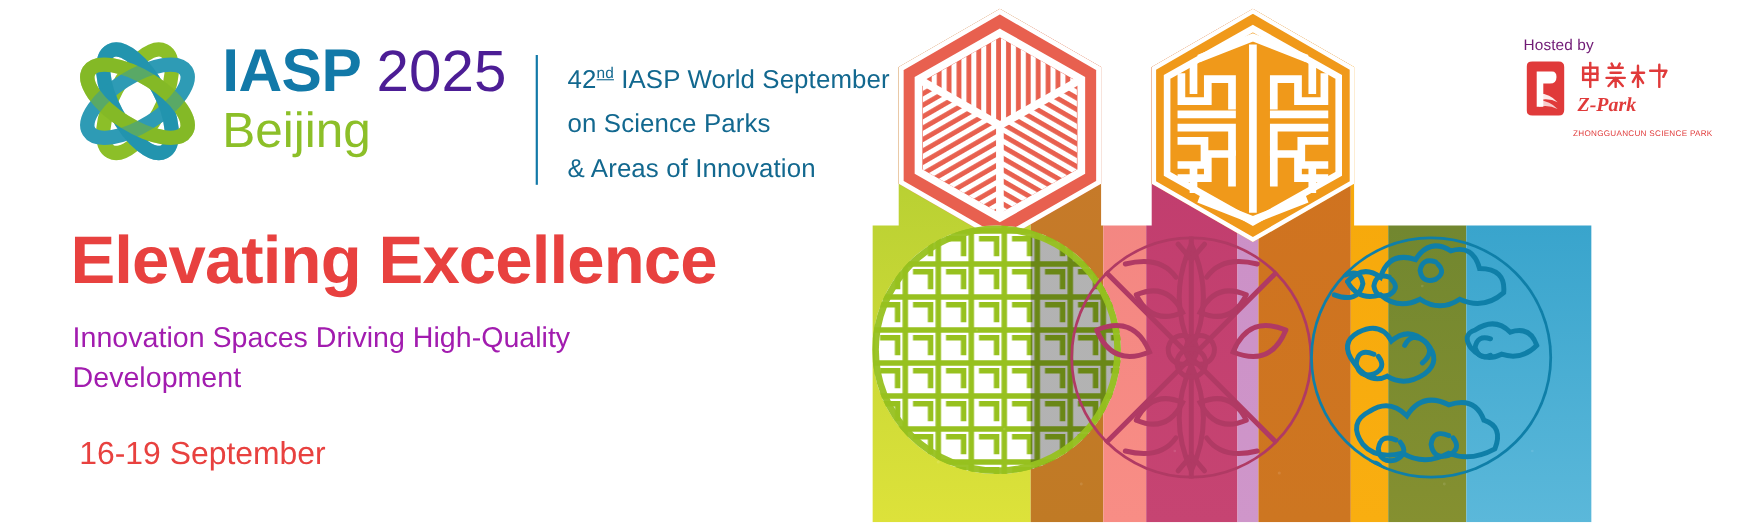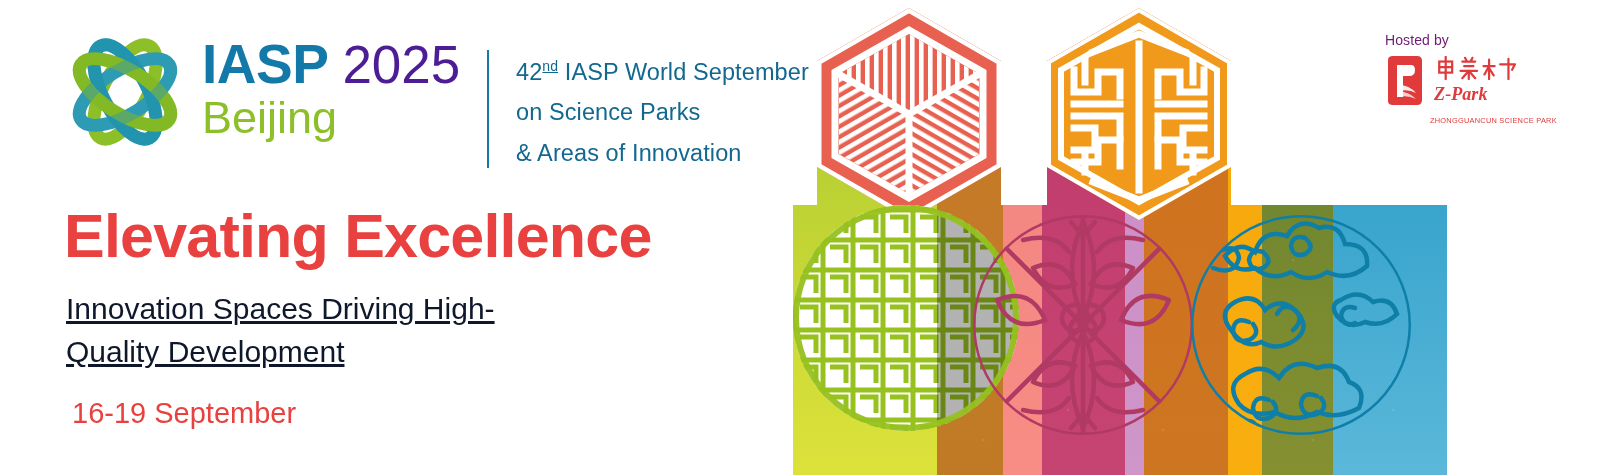--- a/index.html
+++ b/index.html
@@ -50,23 +50,22 @@
   }
   .conf-lines sup { font-size: 14px; vertical-align: super; text-decoration: underline; }
 
   .headline {
     position: absolute; left: 64px; top: 206px;
     font-size: 61px; font-weight: bold; color: #e8413f;
     letter-spacing: -0.8px; line-height: 1;
   }
   .subhead {
     position: absolute; left: 66px; top: 288px;
-    font-size: 30px; color: #0f172a; line-height: 1.42;
+    font-size: 26px; color: #a21caf; line-height: 1.42;
     max-width: 520px;
-    text-decoration: underline;
   }
   .dates {
     position: absolute; left: 72px; top: 396px;
     font-size: 29px; color: #e8413f; line-height: 1.2;
   }
 
   
   .hosted {
     position: absolute; left: 1385px; top: 32px;
     width: 150px;

